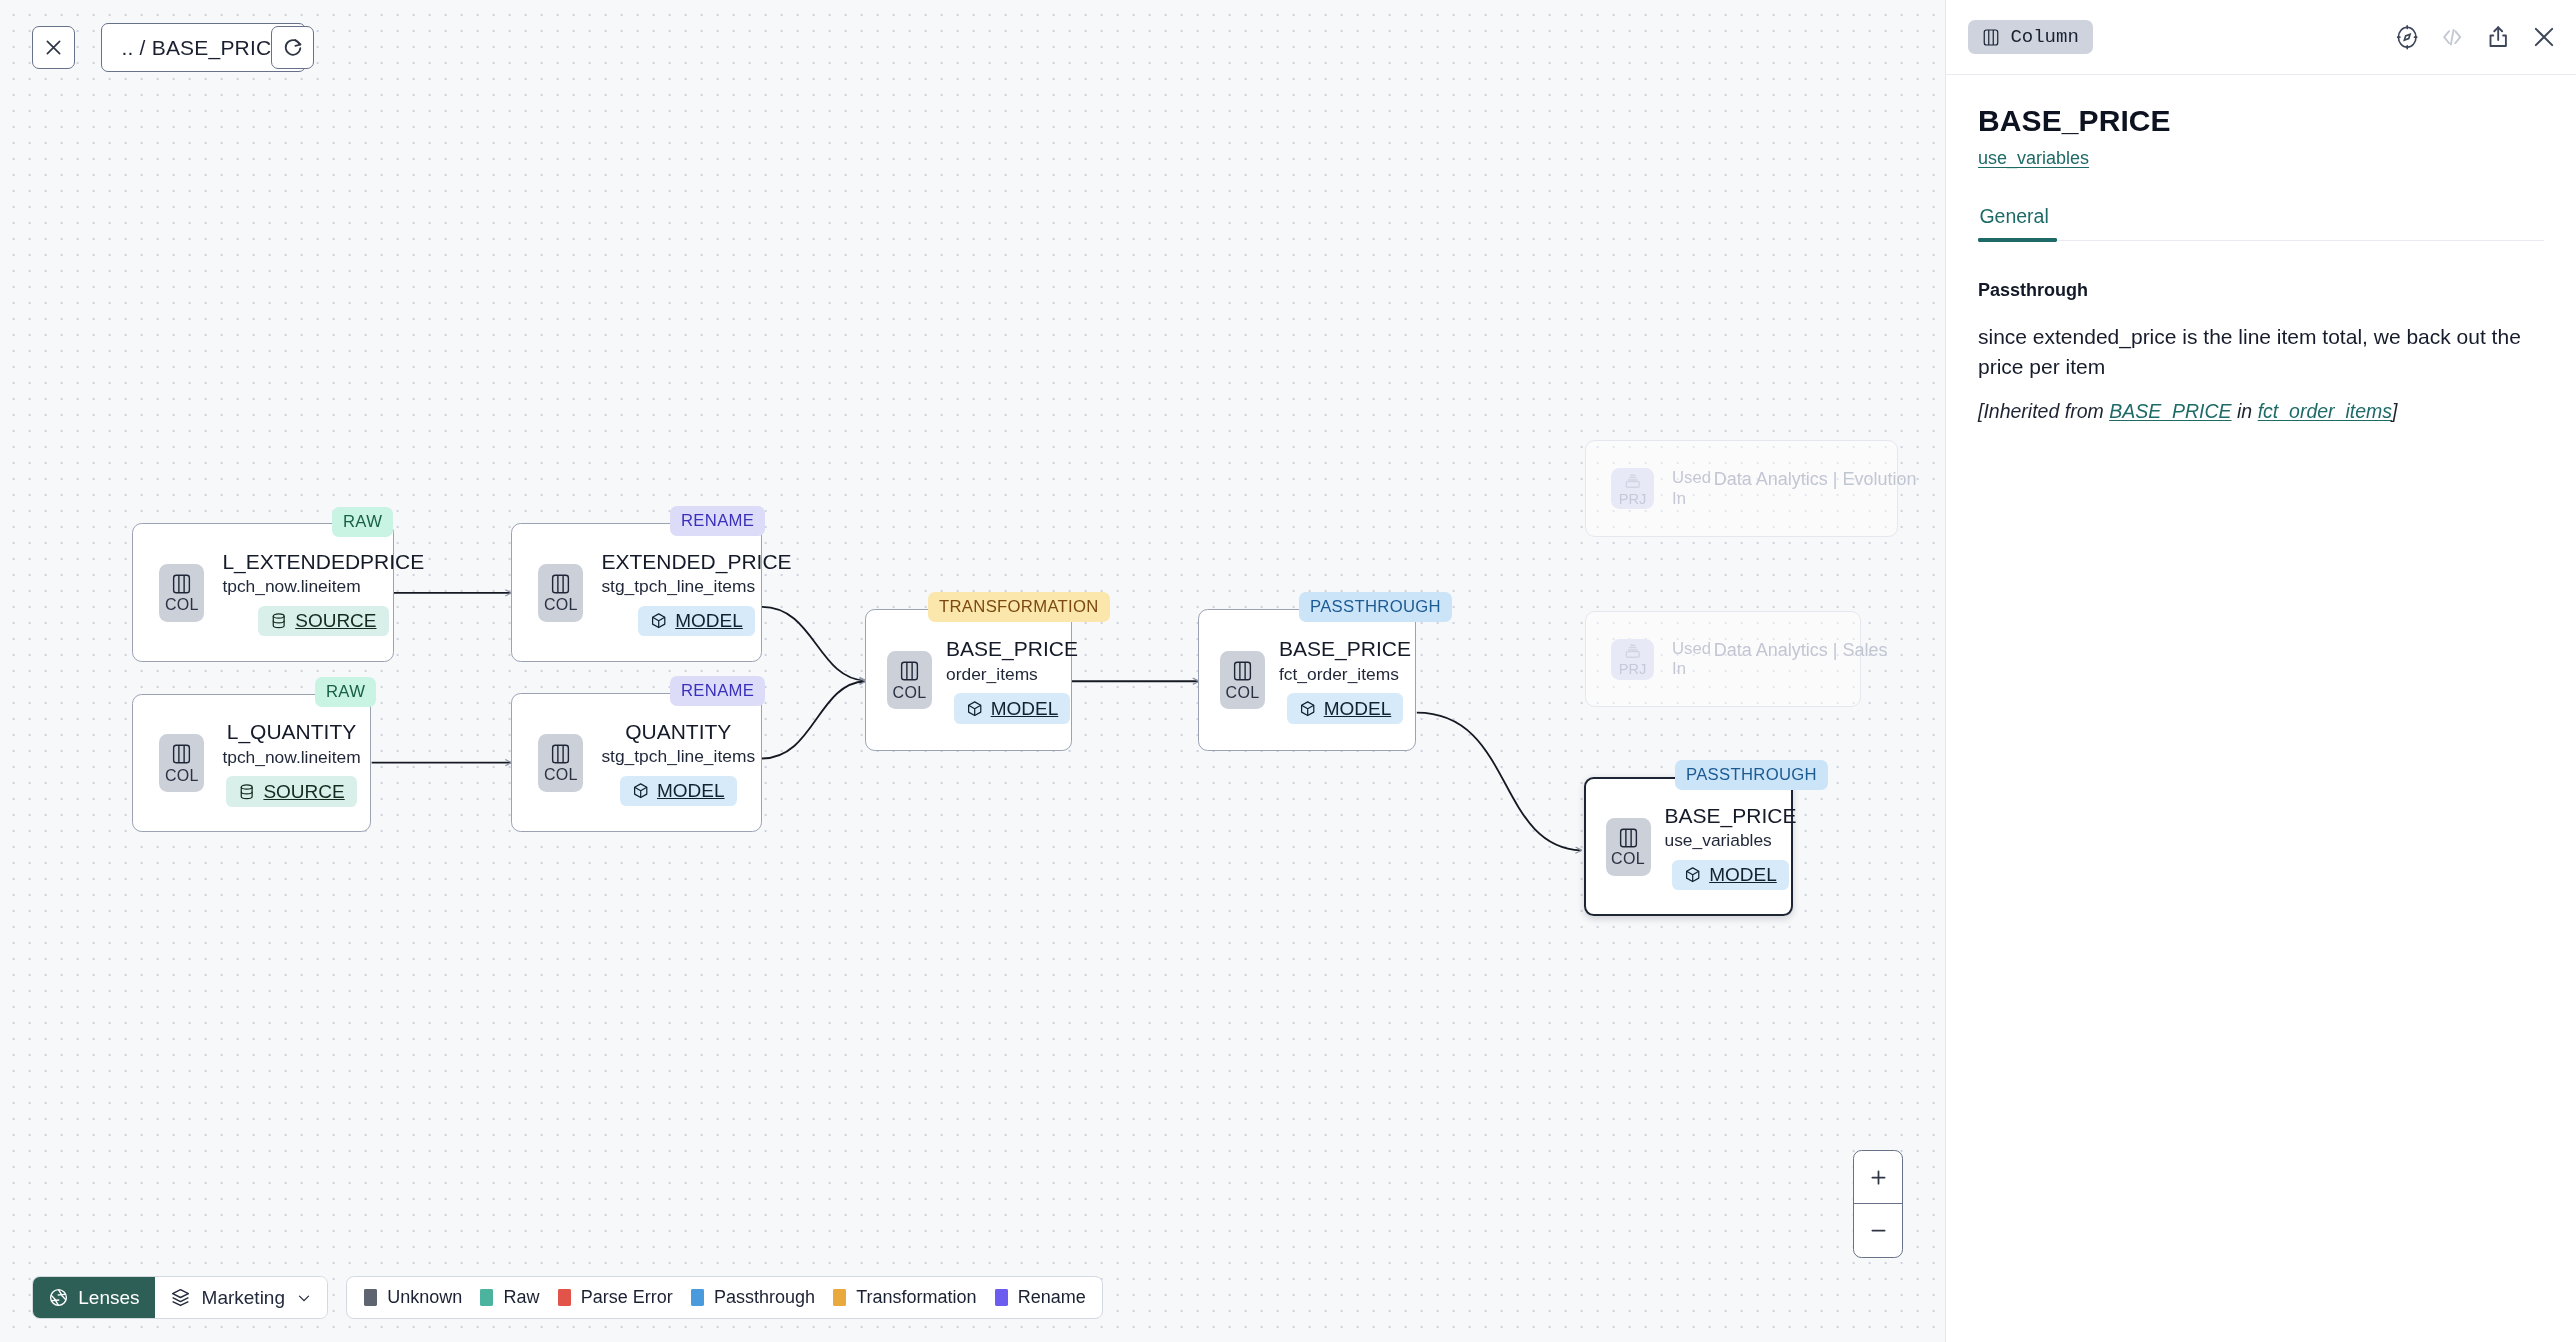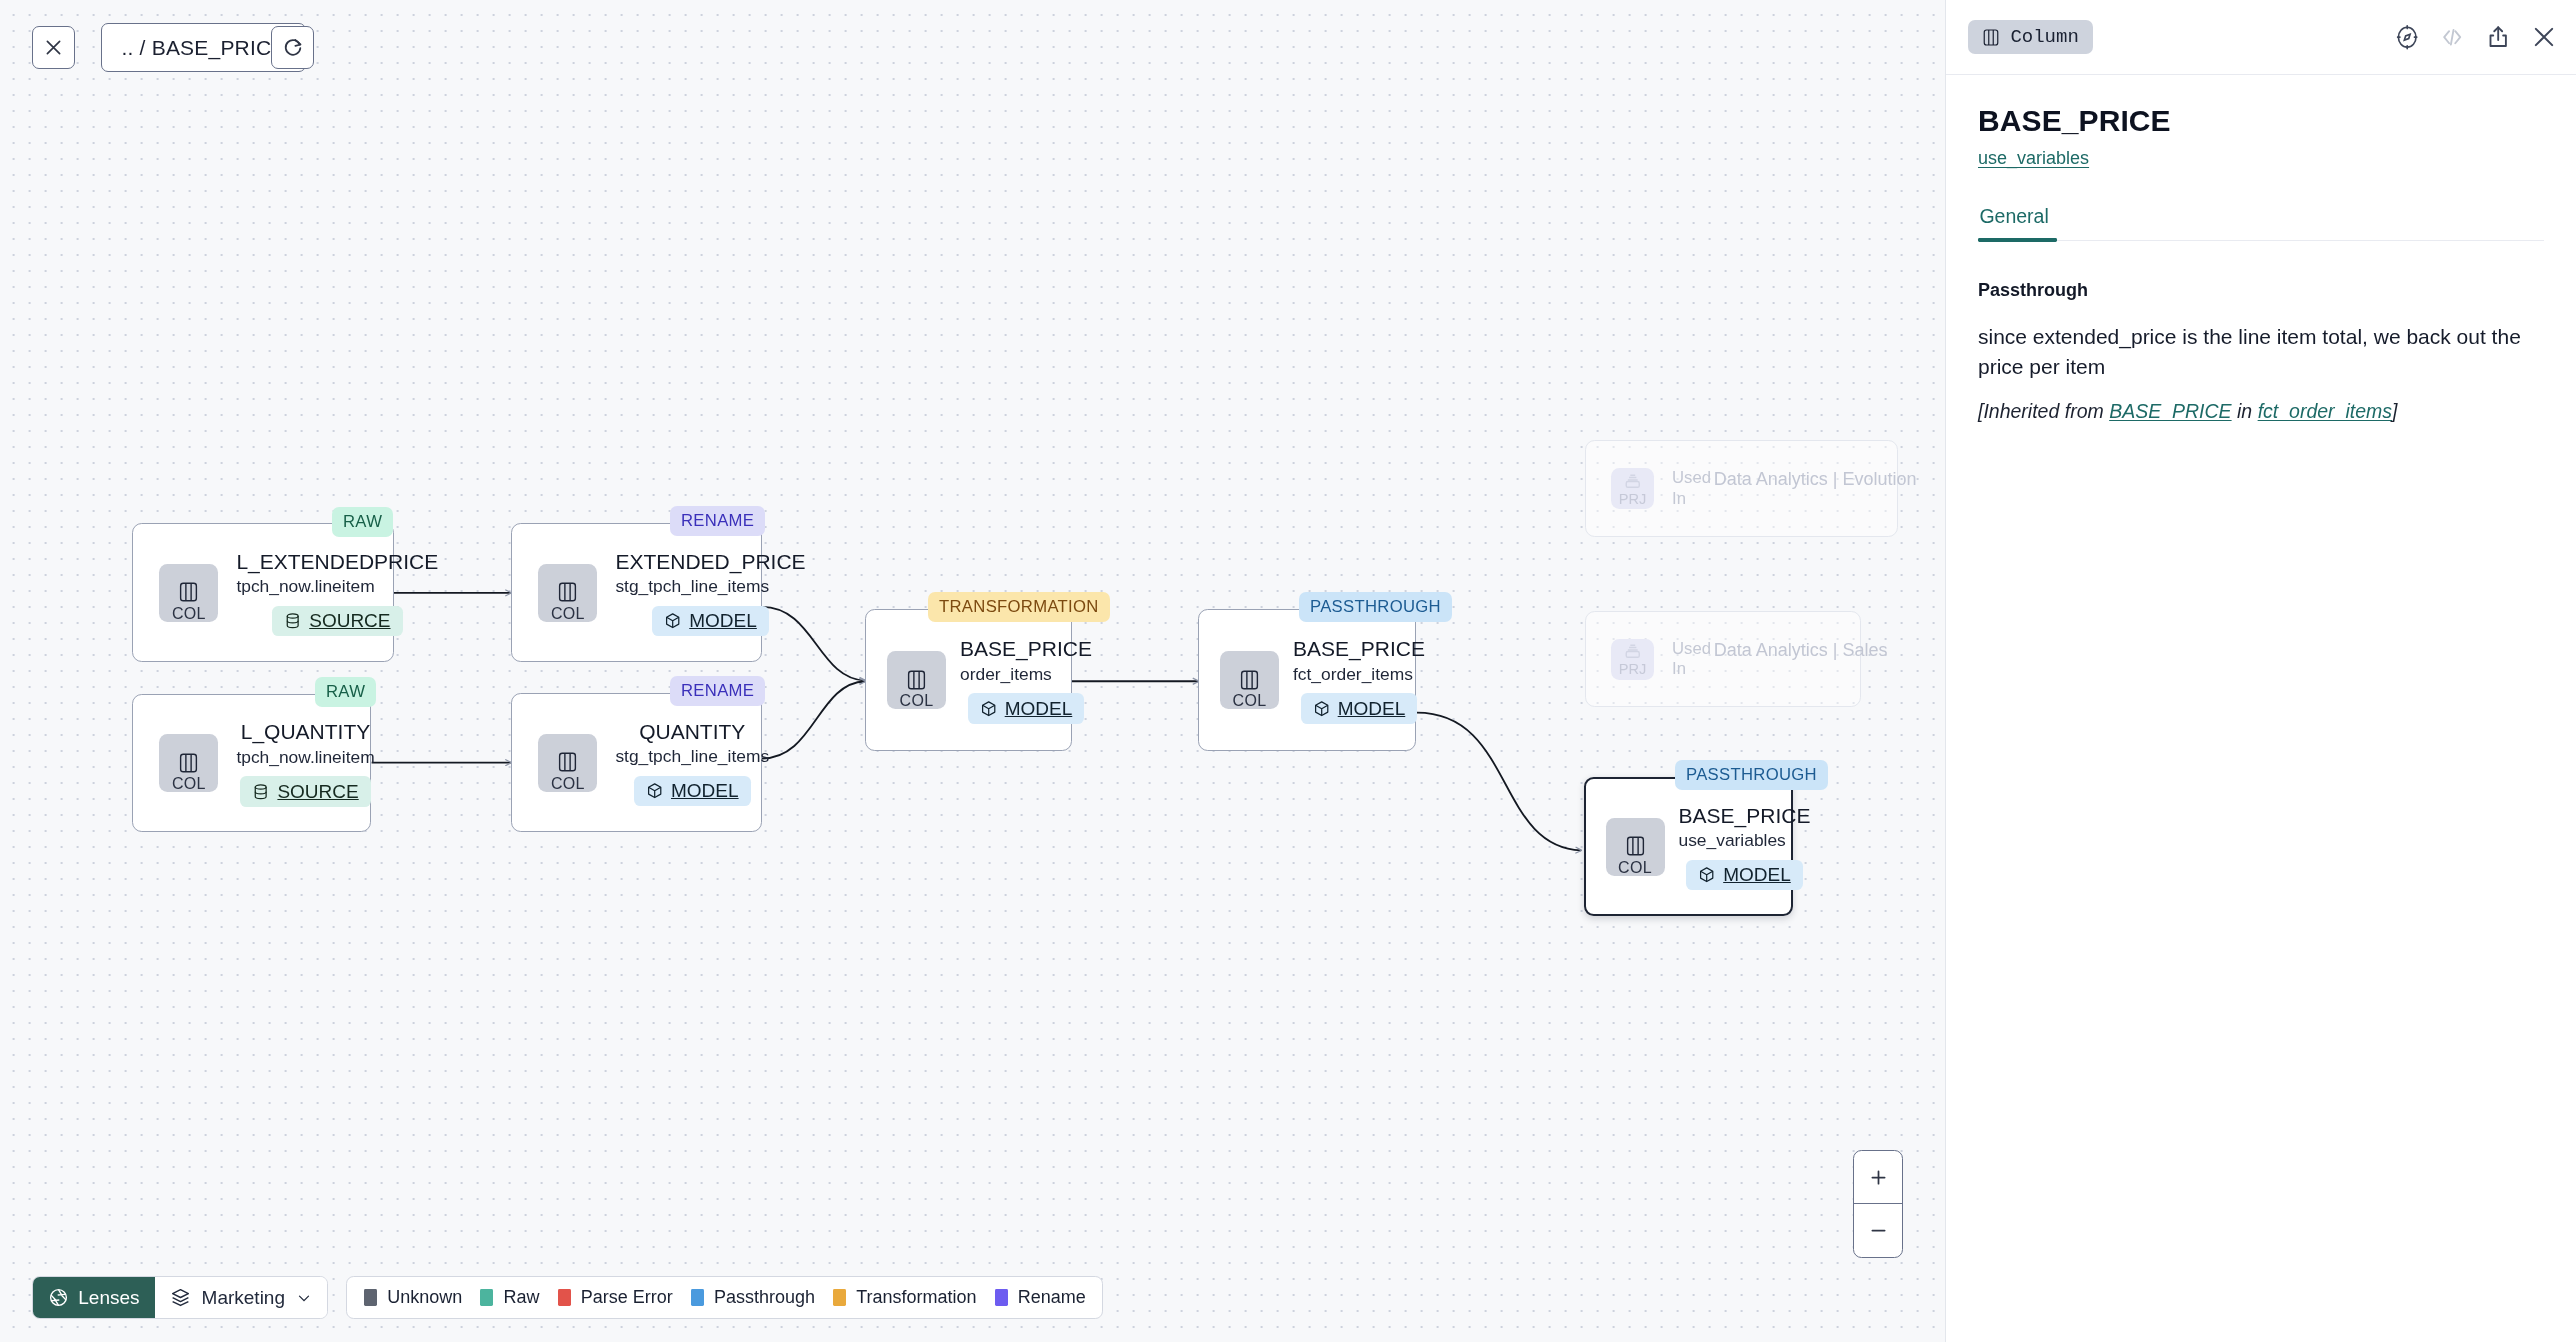--- a/index.html
+++ b/index.html
@@ -41,22 +41,22 @@
     position: absolute;
     background: #ffffff;
     border: 1.1px solid #9aa2b4;
     border-radius: 9.7px;
     z-index: 5;
   }
   .node.selected { border: 2.4px solid #1d2433; box-shadow: 0 2.1px 7px rgba(25,32,50,.18); }
   .node-inner { position: relative; width: 100%; height: 100%;
                 display: flex; align-items: center; padding-left: 26.4px; gap: 18px; }
   .kind-chip {
-    width: 59px; height: 58px; border-radius: 8.4px; background: #ccd0d9;
-    display: flex; flex-direction: column; align-items: center; justify-content: flex-end; gap: 1.4px;
+    width: 45px; height: 58px; border-radius: 8.4px; background: #ccd0d9;
+    display: flex; flex-direction: column; align-items: center; justify-content: center; gap: 1.4px;
     flex: none;
   }
   .kind-chip .k-label { font-size: 16px; color: #2b3243; letter-spacing: 0.3px; line-height: 1; }
   .kind-chip svg { display: block; }
   .node-texts { display: flex; flex-direction: column; align-items: flex-start; gap: 1.4px; }
   .node-title { font-size: 21px; color: #141a28; line-height: 1.2; white-space: nowrap;
                 align-self: center; }
   .node-sub   { font-size: 17.4px; color: #1f2637; line-height: 1.35; white-space: nowrap; }
   .mat-pill {
     margin-top: 5.6px; align-self: center;

